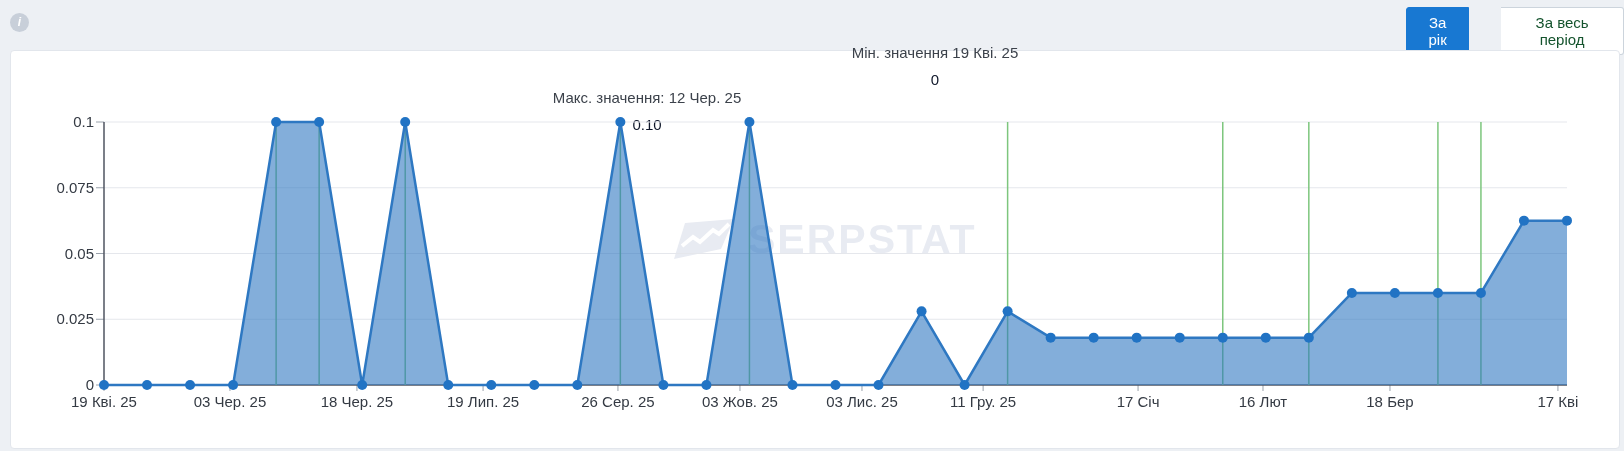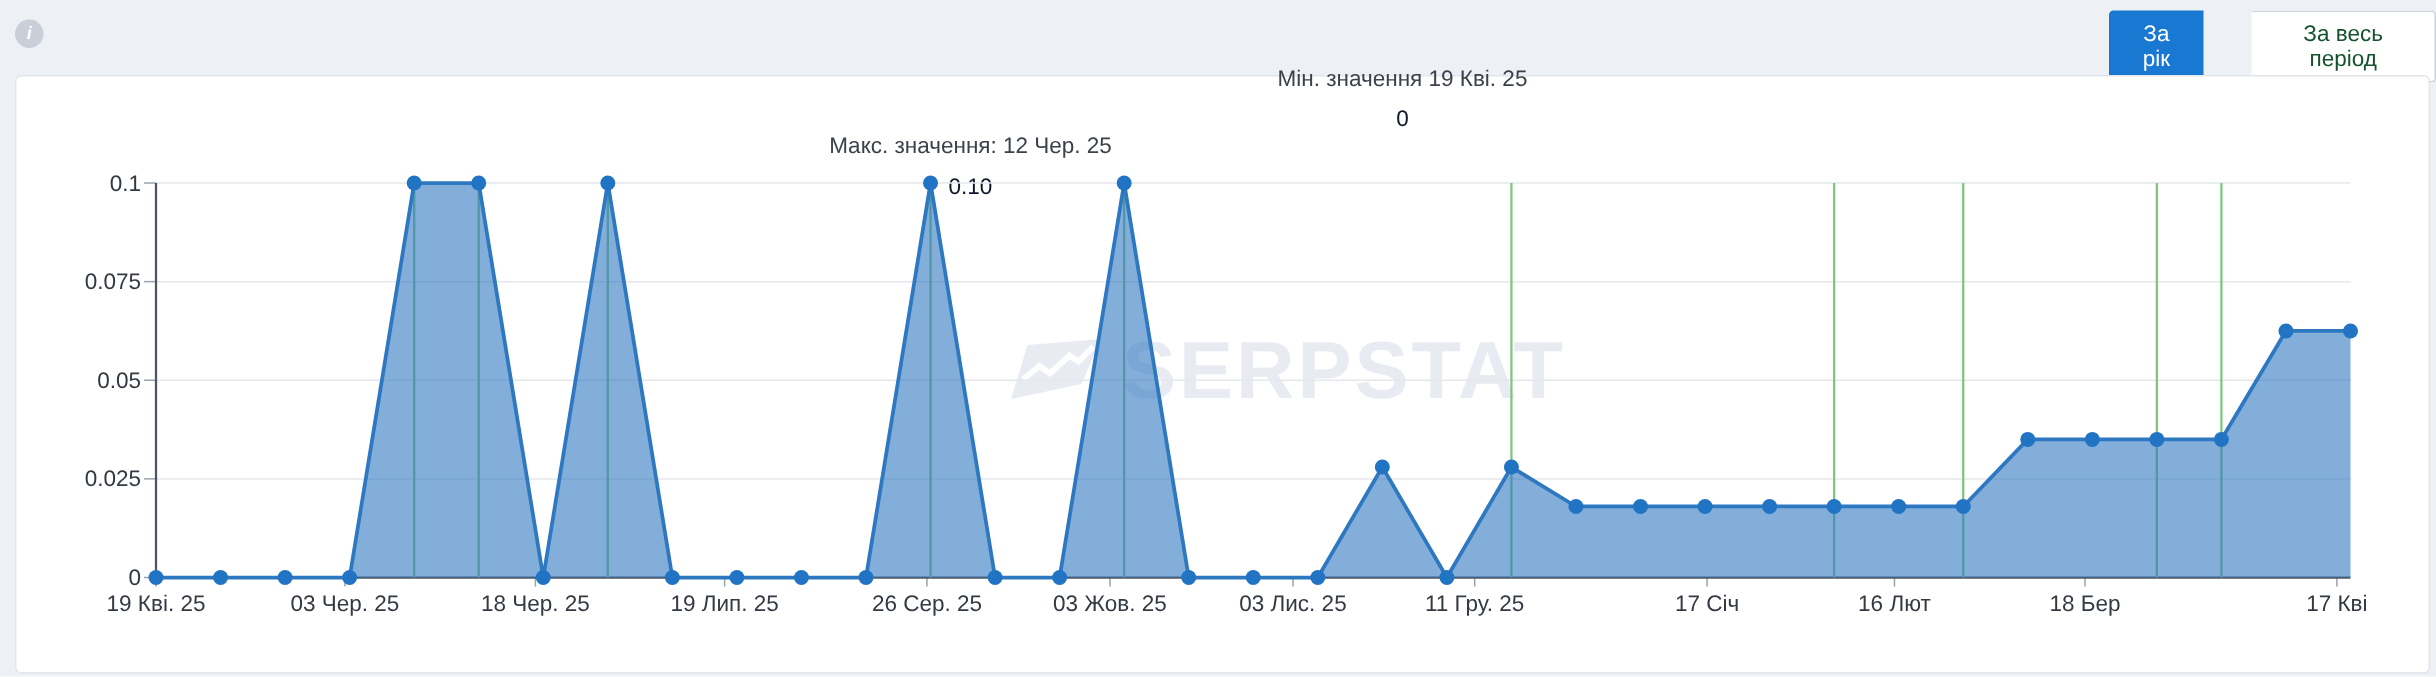--- a/index.html
+++ b/index.html
@@ -21,21 +21,21 @@
   .seg.inactive{background:#ffffff;border:1px solid #ccd4dc;color:#14532d;
     border-radius:0 3px 3px 0;padding:0 26px;border-left:none;}
   .card{position:absolute;left:10px;top:50px;width:1610px;height:399px;box-sizing:border-box;
     background:#ffffff;border:1px solid #e2e6ec;border-radius:4px;}
   .anno{position:absolute;width:320px;text-align:center;font-size:15px;color:#3c424b;}
   .anno .val{margin-top:10px;color:#0f172a;}
   .anno-max{left:487px;top:57px;margin-top:32px;}
   .anno-min{left:775px;top:44px;}
   .watermark{position:absolute;left:672px;top:216px;display:flex;align-items:center;gap:12px;
     color:#e8ebf2;pointer-events:none;}
-  .watermark .wm-text{font-size:54px;font-weight:700;letter-spacing:2px;}
+  .watermark .wm-text{font-size:41px;font-weight:700;letter-spacing:2px;}
   #chart-svg{position:absolute;left:0;top:0;pointer-events:none;
     font-family:"Liberation Sans","DejaVu Sans",sans-serif;}
   #chart-svg circle{pointer-events:auto;}
 </style>
 </head>
 <body>
 
 <div class="header">
   <span class="info-dot">i</span>
 </div>

